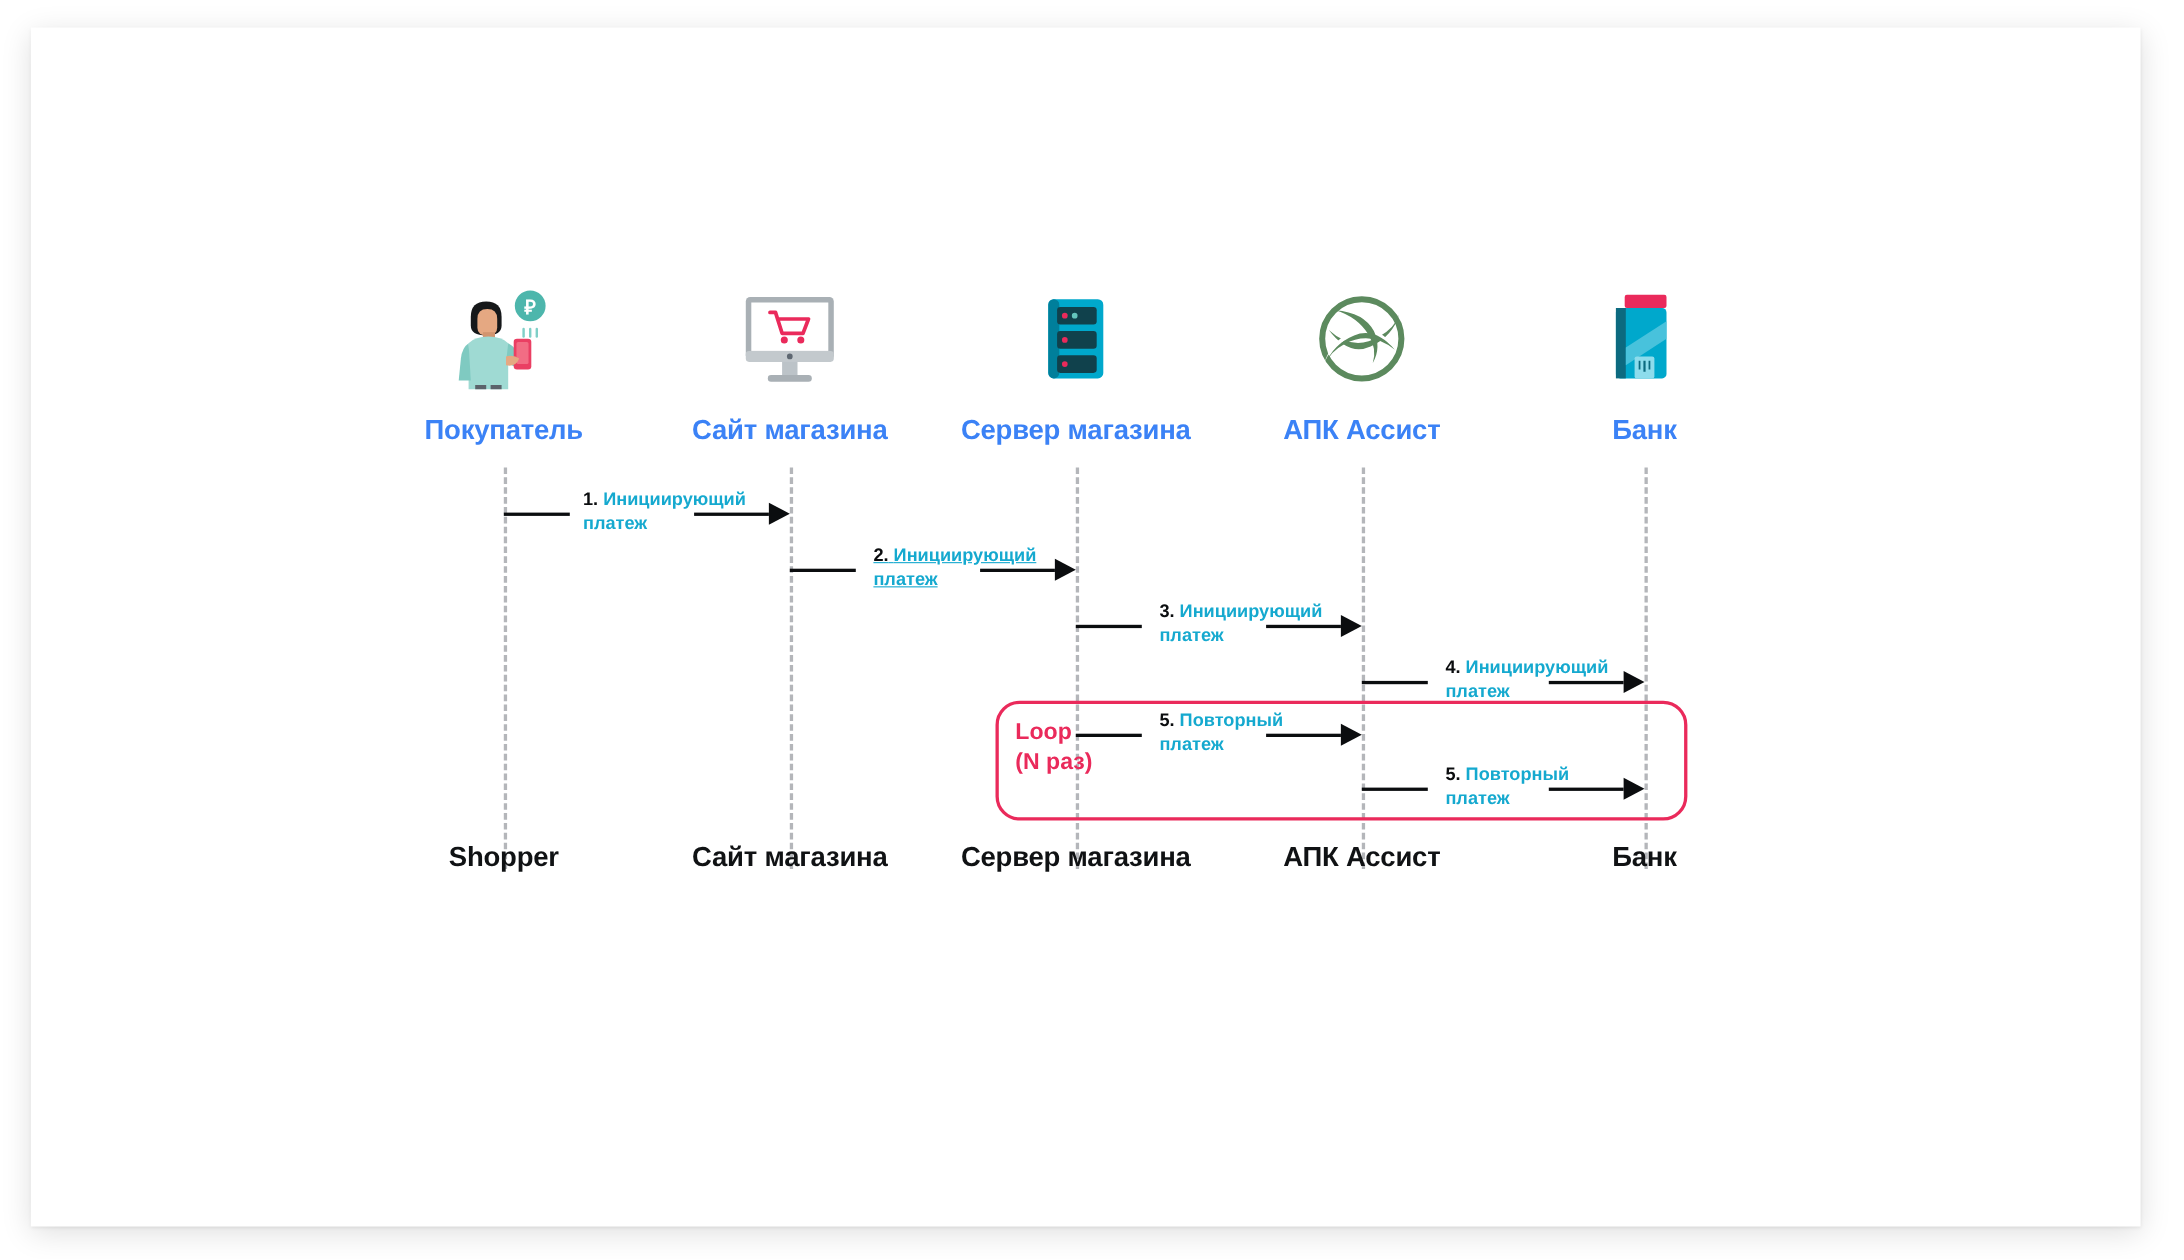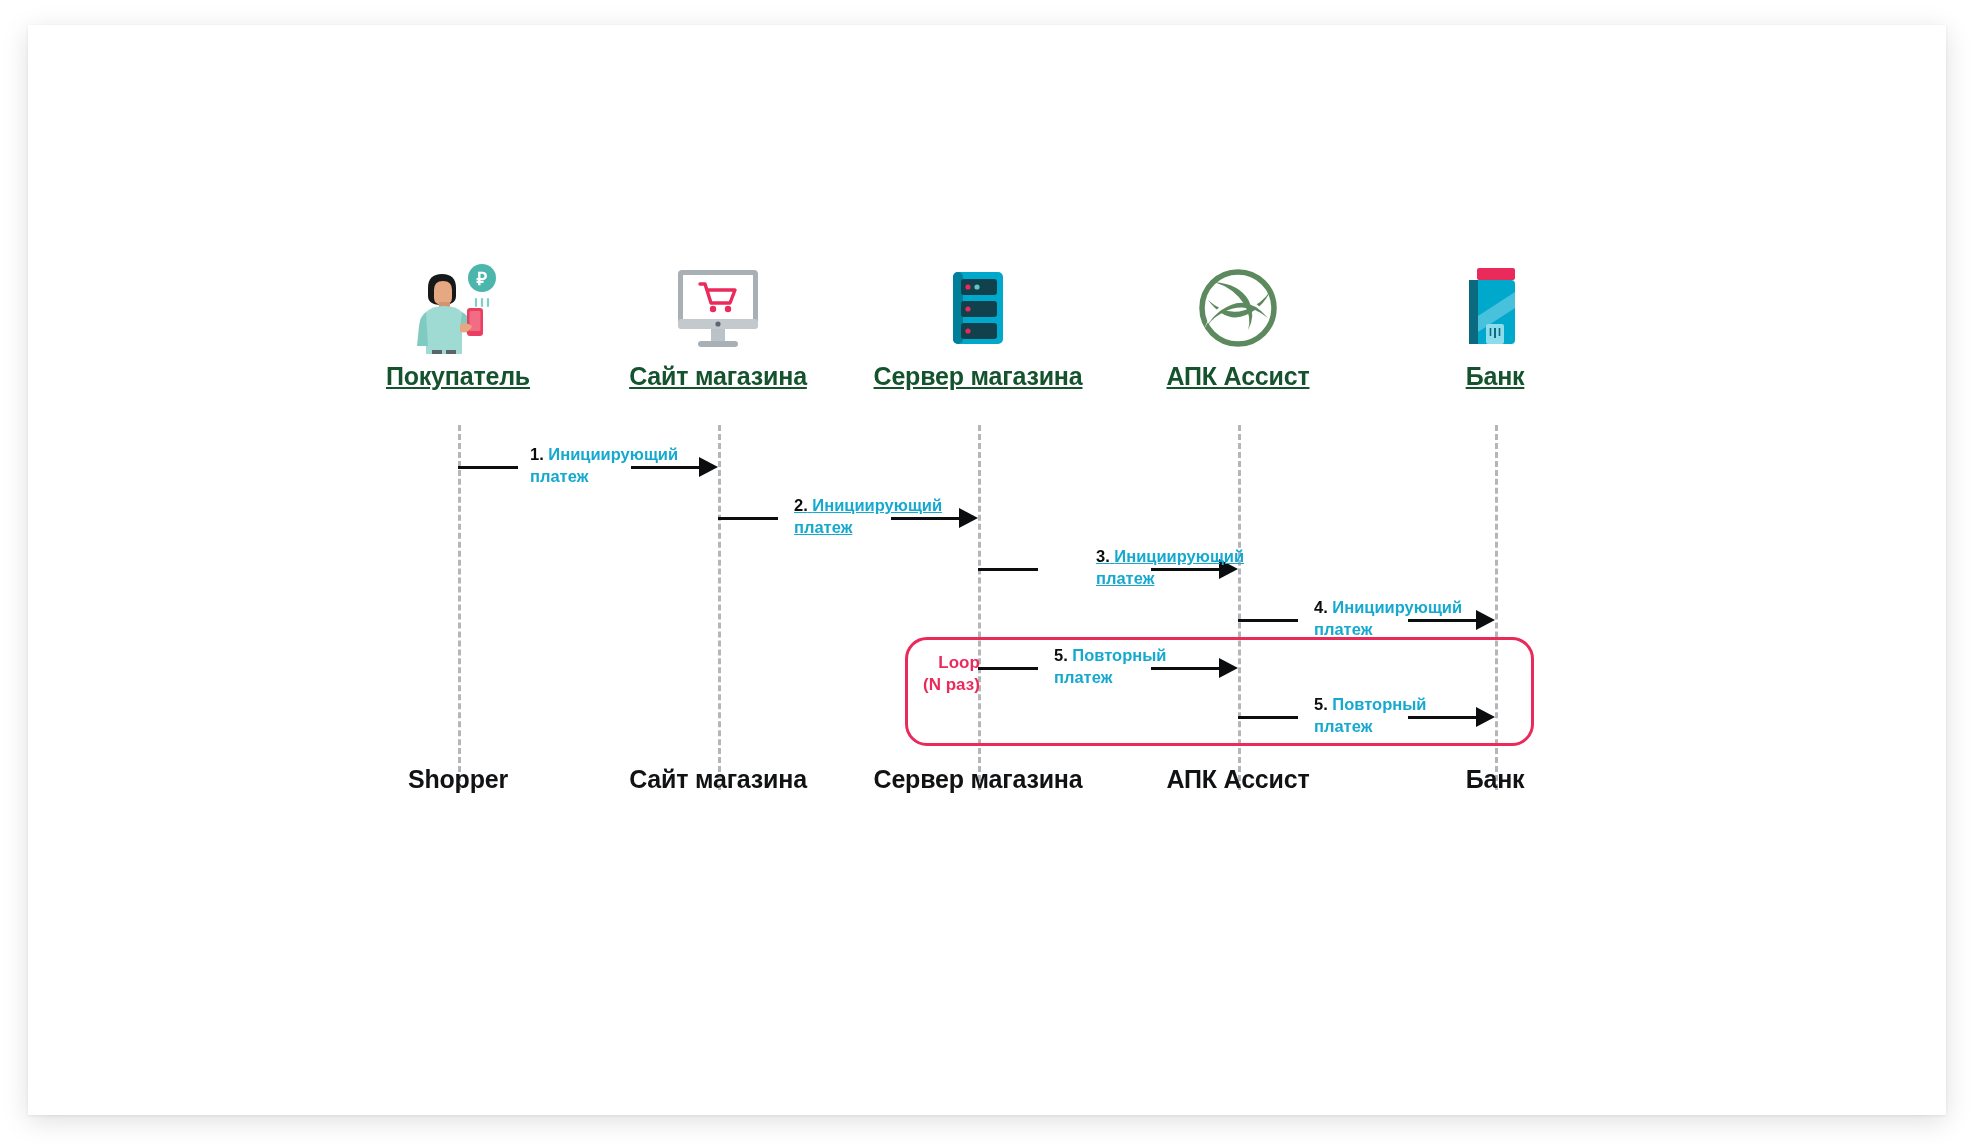--- a/index.html
+++ b/index.html
@@ -41,27 +41,26 @@
     text-align: center;
     transform: translateX(-50%);
   }
   .actor-icon {
     height: 92px;
     display: flex;
     align-items: flex-end;
     justify-content: center;
   }
   .actor-label {
-    margin-top: 8px;
+    margin-top: 23px;
     font-size: 25px;
     font-weight: bold;
-    color: #14532d;
+    color: #3b82f6;
     letter-spacing: -0.2px;
     white-space: nowrap;
-    text-decoration: underline;
   }
   .foot-label {
     position: absolute;
     width: 280px;
     text-align: center;
     transform: translateX(-50%);
     font-size: 25px;
     font-weight: bold;
     color: #101214;
     letter-spacing: -0.2px;
@@ -99,26 +98,25 @@
   .msg-label .num { color: #0b0d0f; }
   
   #loop-box {
     position: absolute;
     border: 3px solid #ea2a5b;
     border-radius: 22px;
     background: transparent;
   }
   #loop-label {
     position: absolute;
-    font-size: 17px;
+    font-size: 21px;
     font-weight: bold;
     line-height: 1.3;
     color: #ea2a5b;
     white-space: nowrap;
-    text-align: right;
   }
 </style>
 </head>
 <body>
 
 <div id="page">
   <div id="card">
     <div id="diagram">
 
     <div class="actor" style="left: 430px; top: 237px;">
@@ -237,21 +235,21 @@
           <div class="msg-head" style="left: 931px;"></div>
           <div class="msg-label" style="left: 766px; top: -22px; text-decoration: underline;">
             <div><span class="num">2.</span> <span>Инициирующий</span></div>
             <div>платеж</div>
           </div>
         </div>
         <div class="msg" style="left: 0px; top: 543px; width: 1918px;">
           <div class="msg-line" style="left: 950px; width: 60px;"></div>
           <div class="msg-line" style="left: 1123px; width: 68px;"></div>
           <div class="msg-head" style="left: 1191px;"></div>
-          <div class="msg-label" style="left: 1068px; top: -22px; text-decoration: underline;">
+          <div class="msg-label" style="left: 1026px; top: -22px;">
             <div><span class="num">3.</span> <span>Инициирующий</span></div>
             <div>платеж</div>
           </div>
         </div>
         <div class="msg" style="left: 0px; top: 594px; width: 1918px;">
           <div class="msg-line" style="left: 1210px; width: 60px;"></div>
           <div class="msg-line" style="left: 1380px; width: 68px;"></div>
           <div class="msg-head" style="left: 1448px;"></div>
           <div class="msg-label" style="left: 1286px; top: -22px;">
             <div><span class="num">4.</span> <span>Инициирующий</span></div>

